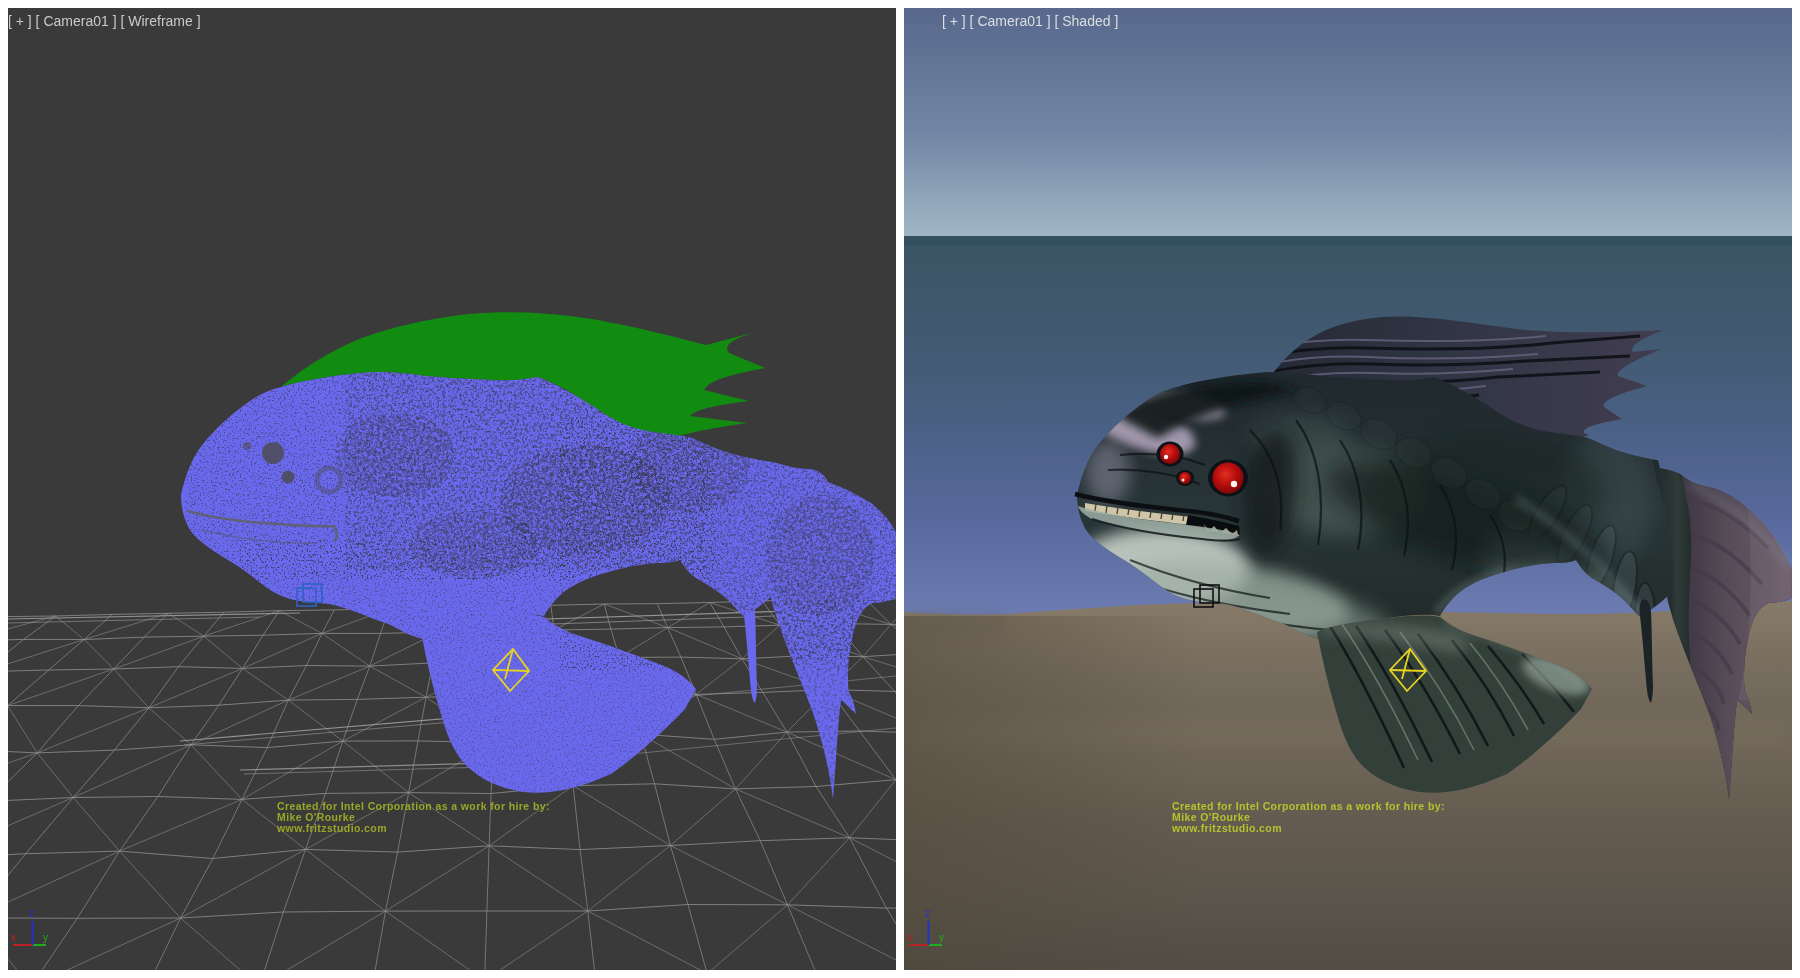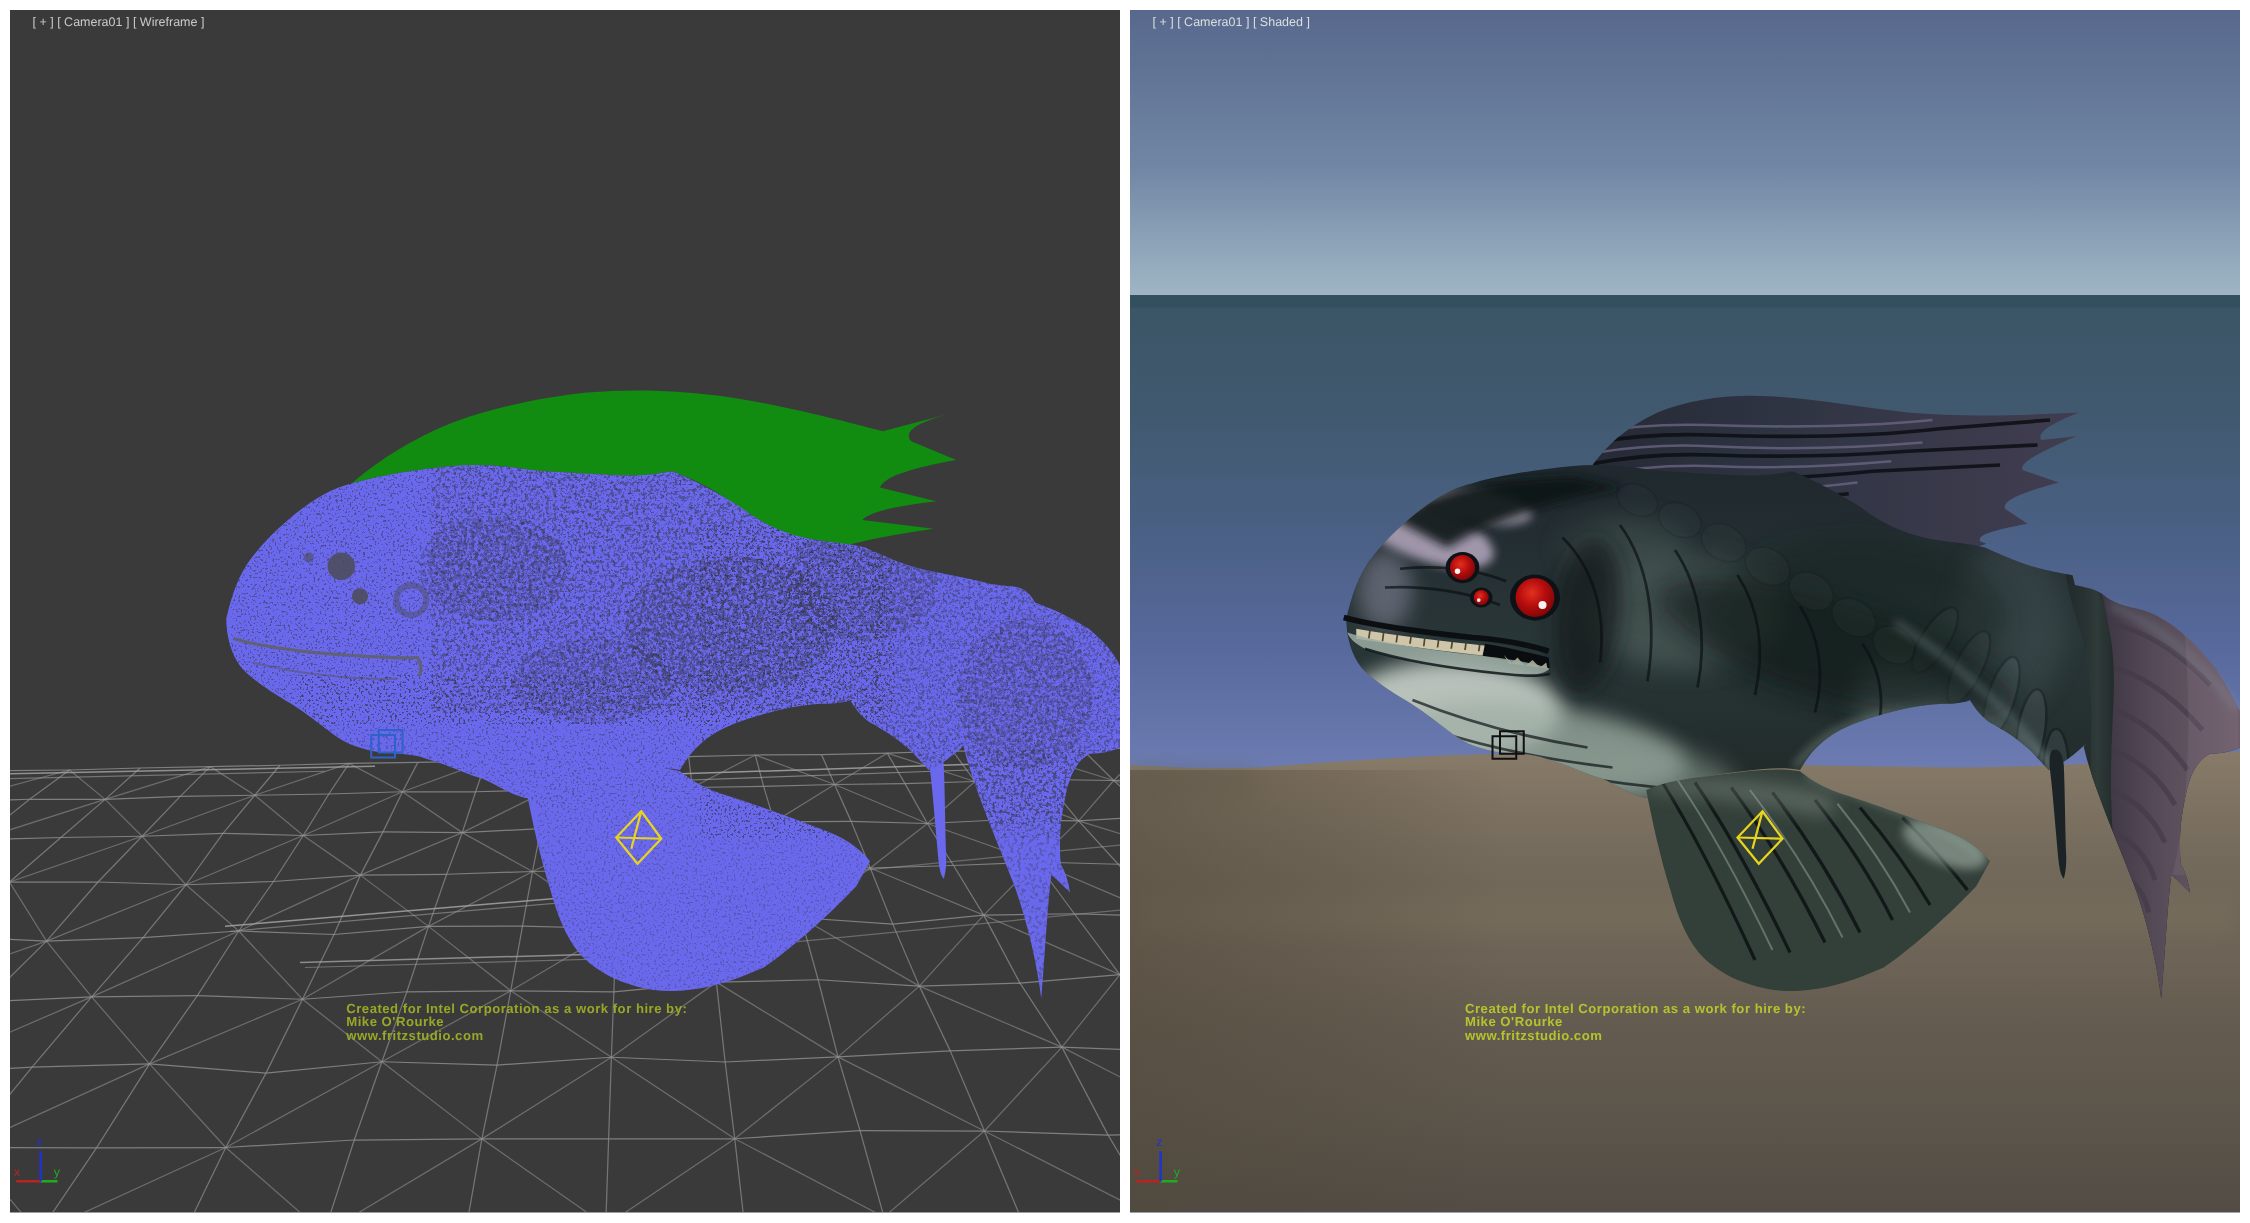--- a/index.html
+++ b/index.html
@@ -1,17 +1,17 @@
 <!DOCTYPE html>
 <html><head><meta charset="utf-8">
 <style>
 html,body{margin:0;padding:0;background:#ffffff;width:1800px;height:978px;overflow:hidden;}
 *{font-family:"Liberation Sans",sans-serif;}
 .vp{position:absolute;overflow:hidden;}
-.lbl{position:absolute;left:18px;top:5px;font-size:10px;letter-spacing:0;}
+.lbl{position:absolute;left:0;top:5px;font-size:14px;letter-spacing:0;}
 </style></head>
 <body>
 <div class="vp" style="left:8px;top:8px;width:888px;height:962px;background:#3a3a3a;">
 <svg width="888" height="962" viewBox="8 8 888 962">
 <defs>
   <path id="shBody" d="M181,495 C185,478 190,460 203,444 C215,429 232,413 250,401
  C262,393 272,389 281,387 C300,381 330,376 360,373 C380,371 400,372 425,376
  C450,378 470,379 492,380 C508,381 522,380 538,377 C556,384 575,395 593,406
  C611,420 632,429 653,432 C667,434 680,435 692,438 C706,444 722,452 741,456
  C758,460 773,462 788,466 C794,468 801,468 807,469 C818,469 824,474 828,482
@@ -707,13 +707,13 @@
   <line x1="928.5" y1="945" x2="942" y2="945" stroke="#22aa22"></line>
   <line x1="928.5" y1="945" x2="928.5" y2="921" stroke="#2233cc"></line>
 </g>
 <text x="907" y="941" font-size="10" fill="#bb2222">x</text>
 <text x="939" y="941" font-size="10" fill="#22aa22">y</text>
 <text x="925" y="917" font-size="10" fill="#2233cc">z</text>
 <text x="1172" y="810" font-size="10.5" letter-spacing="0.4" font-weight="bold" fill="#b5c32e">Created for Intel Corporation as a work for hire by:</text>
 <text x="1172" y="821" font-size="10.5" letter-spacing="0.4" font-weight="bold" fill="#b5c32e">Mike O'Rourke</text>
 <text x="1172" y="832" font-size="10.5" letter-spacing="0.4" font-weight="bold" fill="#b5c32e">www.fritzstudio.com</text>
 </svg>
-<div class="lbl" style="color:#dcdee0;">[ + ] [ Camera01 ] [ Shaded ]</div>
+<div class="lbl" style="color:#dcdee0;padding-left:38px;">[ + ] [ Camera01 ] [ Shaded ]</div>
 </div>
 </body></html>

